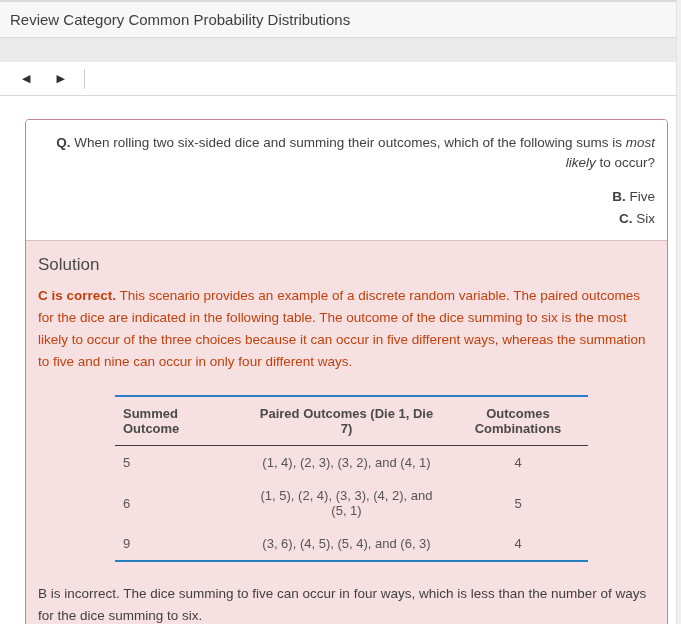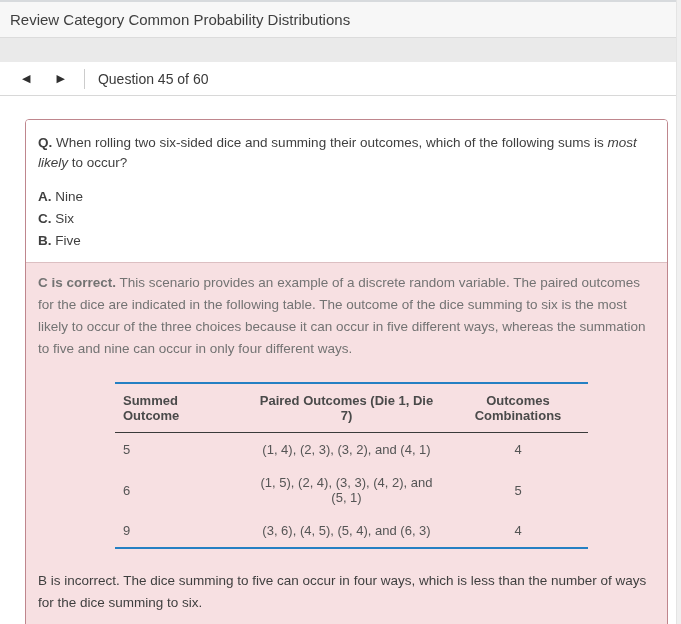--- a/index.html
+++ b/index.html
@@ -36,34 +36,34 @@
   .nav-counter { font-size: 14px; color: #3a3a3a; }
 
   .content { background: #ffffff; }
   .question-card {
     margin: 23px 13px 0 25px;
     border: 1px solid #bf868d;
     border-radius: 4px;
     overflow: hidden;
     background: #ffffff;
   }
-  .question-section { padding: 13px 12px 10px 12px; background: #ffffff; }
+  .question-section { padding: 13px 12px 10px 12px; background: #ffffff; text-align: right; }
   .q-line { font-size: 13.5px; line-height: 20px; color: #3f3f3f; margin-bottom: 13px; }
   .q-line .q-prefix { font-weight: bold; }
   .q-em { font-style: italic; }
   .option { font-size: 13.5px; line-height: 22px; color: #3f3f3f; }
   .option .opt-letter { font-weight: bold; }
 
   .solution-section {
     background: #f7e0e2;
     border-top: 1px solid #dcbfc2;
     padding: 9px 12px 20px 12px;
   }
   .solution-heading { font-size: 17px; font-weight: 400; color: #4a4a4a; margin: 5px 0 10px 0; }
-  .sol-par { font-size: 13.5px; line-height: 22px; color: #737373; }
+  .sol-par { font-size: 13.5px; line-height: 22px; color: #c2410c; }
   .sol-par .lead-bold { font-weight: bold; }
   .outcome-table {
     border-collapse: collapse;
     margin: 22px 0 4px 77px;
     width: 473px;
     border-top: 2px solid #2580c3;
     border-bottom: 2px solid #2580c3;
   }
   .outcome-table th {
     font-size: 13px; font-weight: bold; color: #4a4a4a;
@@ -89,42 +89,39 @@
 <header class="app-header">
   <span class="title">Review Category Common Probability Distributions</span>
 </header>
 
 <div class="gap-band"></div>
 
 <nav class="question-nav">
   <button class="nav-arrow prev">◀</button>
   <button class="nav-arrow next">▶</button>
   <span class="nav-divider"></span>
-  <span class="nav-counter">Question 45 of 60</span>
 </nav>
 
 <main class="content">
   <div class="question-card">
 
     <section class="question-section">
       <p class="q-line">
         <span class="q-prefix">Q.</span><span> When rolling two six-sided dice and summing their outcomes, which of the following sums is </span><span class="q-em">most likely</span><span> to occur?</span>
       </p>
       <div class="option">
-        <span class="opt-letter">A.</span><span> Nine</span>
+        <span class="opt-letter">B.</span><span> Five</span>
       </div>
       <div class="option">
         <span class="opt-letter">C.</span><span> Six</span>
       </div>
-      <div class="option">
-        <span class="opt-letter">B.</span><span> Five</span>
-      </div>
     </section>
 
     <section class="solution-section">
+      <h2 class="solution-heading">Solution</h2>
 
       <p class="sol-par">
         <span class="lead-bold">C is correct.</span><span> This scenario provides an example of a discrete random variable. The paired outcomes for the dice are indicated in the following table. The outcome of the dice summing to six is the most likely to occur of the three choices because it can occur in five different ways, whereas the summation to five and nine can occur in only four different ways.</span>
       </p>
 
       <table class="outcome-table">
         <thead>
           <tr>
             <th>Summed Outcome</th>
             <th>Paired Outcomes (Die 1, Die 7)</th>

